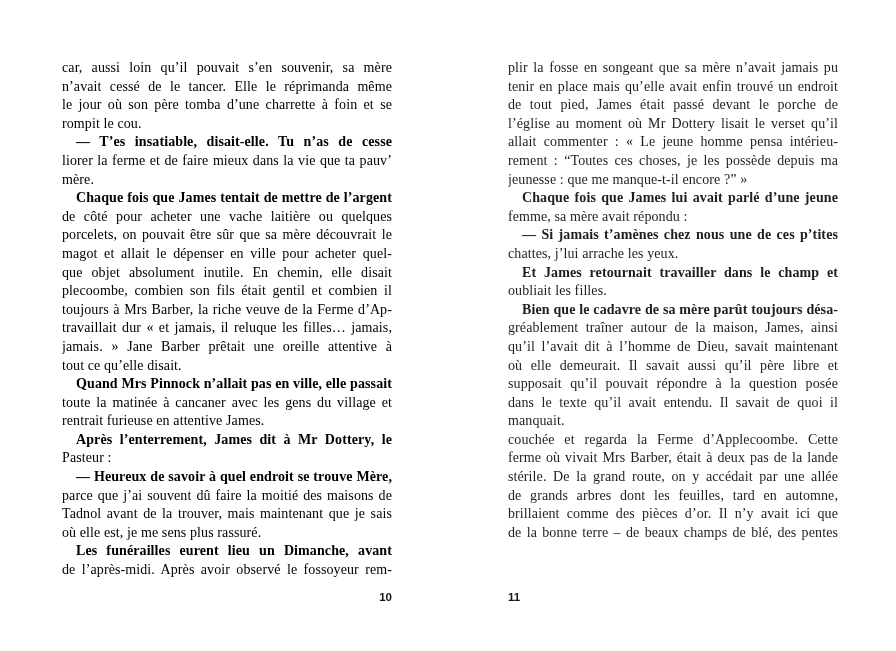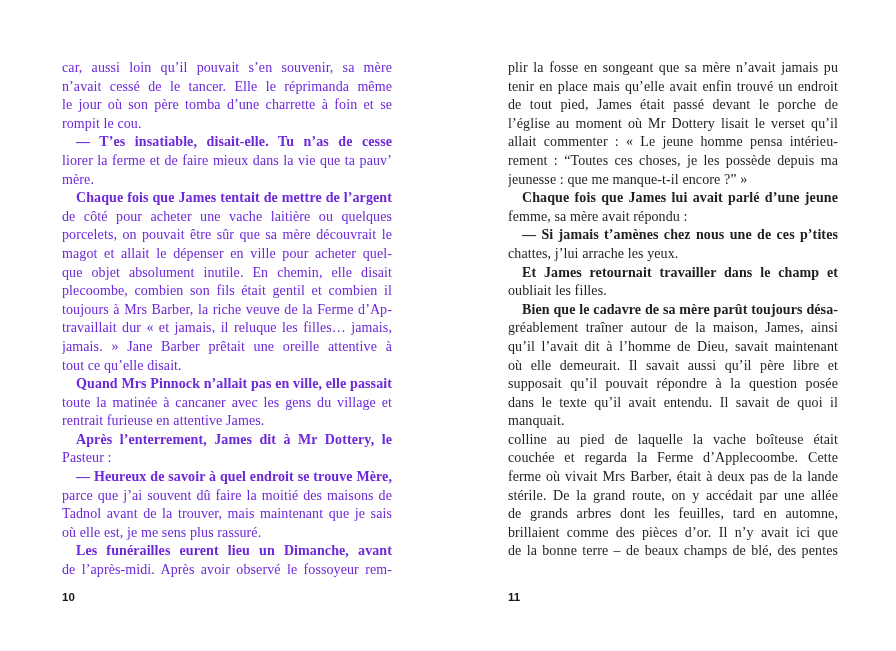--- a/index.html
+++ b/index.html
@@ -52,30 +52,30 @@
   }
   .page-number {
     position: absolute;
     top: 591px;
     width: 330px;
     font-family: "Liberation Sans", sans-serif;
     font-weight: bold;
     font-size: 11.5px;
     color: #161616;
   }
-  .page-number.num-left  { left: 0; text-align: left; }
+  .page-number.num-left  { left: 0; text-align: right; }
   .page-number.num-right { left: 0; text-align: left; }
 </style>
 </head>
 <body style="background: rgb(255, 255, 255);">
 
 <div class="spread">
 
   <section class="page page-left">
-    <div class="text-column" style="color: #6d28d9;">
+    <div class="text-column" style="color: #000000;">
         <div class="line">car, aussi loin qu’il pouvait s’en souvenir, sa mère</div>
         <div class="line">n’avait cessé de le tancer. Elle le réprimanda même</div>
         <div class="line">le jour où son père tomba d’une charrette à foin et se</div>
         <div class="line last">rompit le cou.</div>
         <div class="line indent">— T’es insatiable, disait-elle. Tu n’as de cesse d’amé-</div>
         <div class="line">liorer la ferme et de faire mieux dans la vie que ta pauv’</div>
         <div class="line last">mère.</div>
         <div class="line indent">Chaque fois que James tentait de mettre de l’argent</div>
         <div class="line">de côté pour acheter une vache laitière ou quelques</div>
         <div class="line">porcelets, on pouvait être sûr que sa mère découvrait le</div>
@@ -116,21 +116,20 @@
         <div class="line last">chattes, j’lui arrache les yeux.</div>
         <div class="line indent">Et James retournait travailler dans le champ et</div>
         <div class="line last">oubliait les filles.</div>
         <div class="line indent">Bien que le cadavre de sa mère parût toujours désa-</div>
         <div class="line">gréablement traîner autour de la maison, James, ainsi</div>
         <div class="line">qu’il l’avait dit à l’homme de Dieu, savait maintenant</div>
         <div class="line">où elle demeurait. Il savait aussi qu’il père libre et</div>
         <div class="line">supposait qu’il pouvait répondre à la question posée</div>
         <div class="line">dans le texte qu’il avait entendu. Il savait de quoi il</div>
         <div class="line last">manquait.</div>
-        <div class="line">colline au pied de laquelle la vache boîteuse était</div>
         <div class="line">couchée et regarda la Ferme d’Applecoombe. Cette</div>
         <div class="line">ferme où vivait Mrs Barber, était à deux pas de la lande</div>
         <div class="line">stérile. De la grand route, on y accédait par une allée</div>
         <div class="line">de grands arbres dont les feuilles, tard en automne,</div>
         <div class="line">brillaient comme des pièces d’or. Il n’y avait ici que</div>
         <div class="line">de la bonne terre – de beaux champs de blé, des pentes</div>
       </div>
     <div class="page-number num-right">11</div>
   </section>
 

